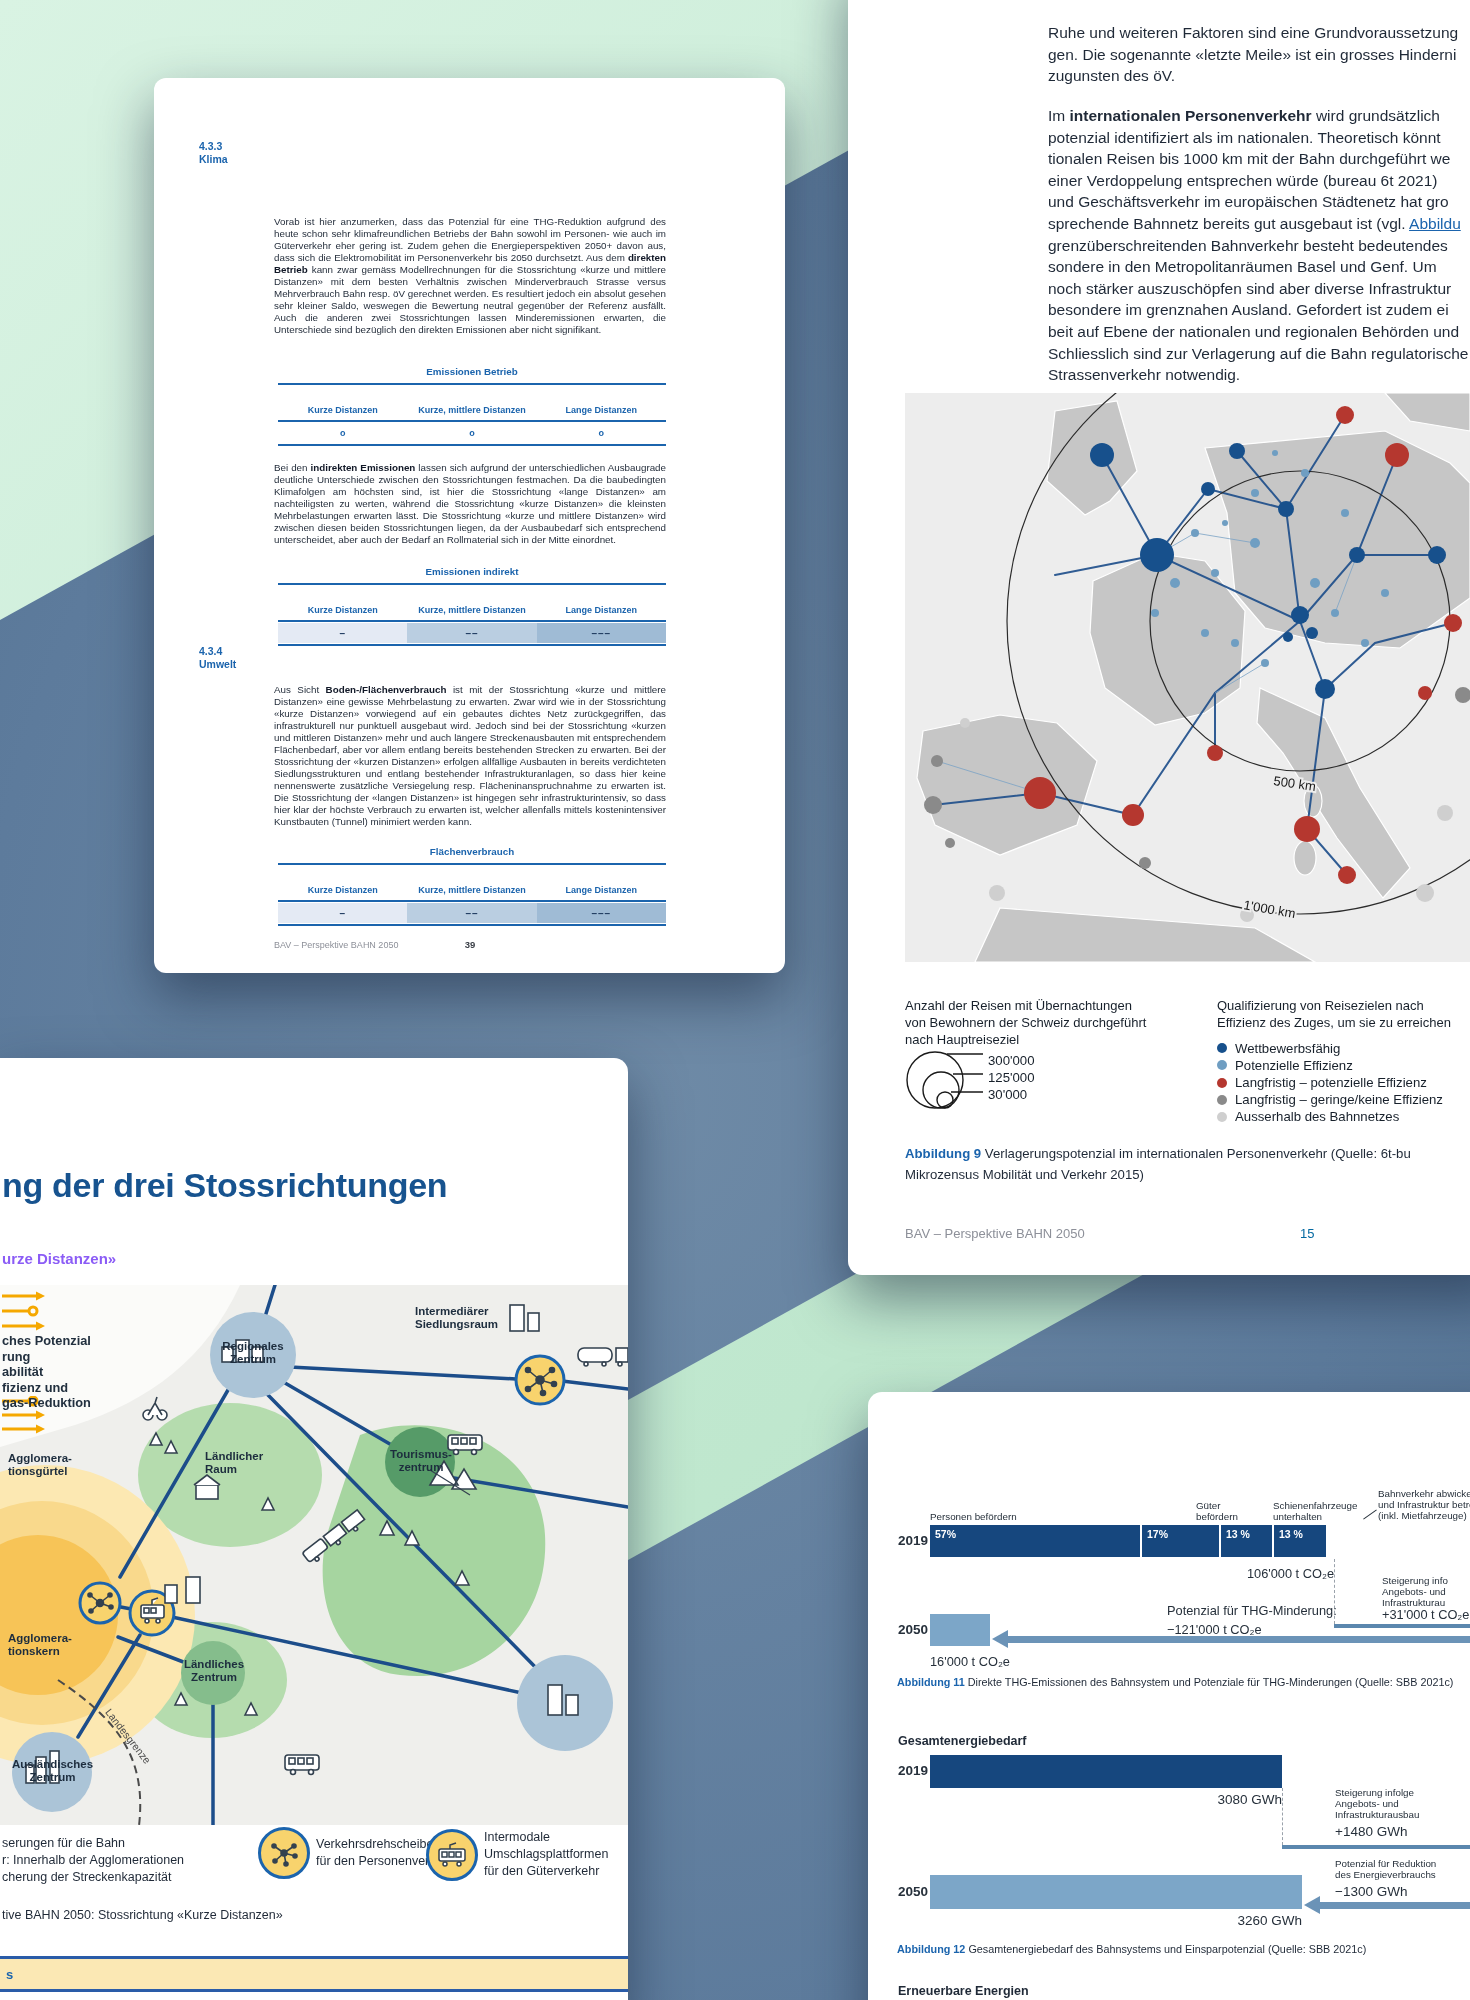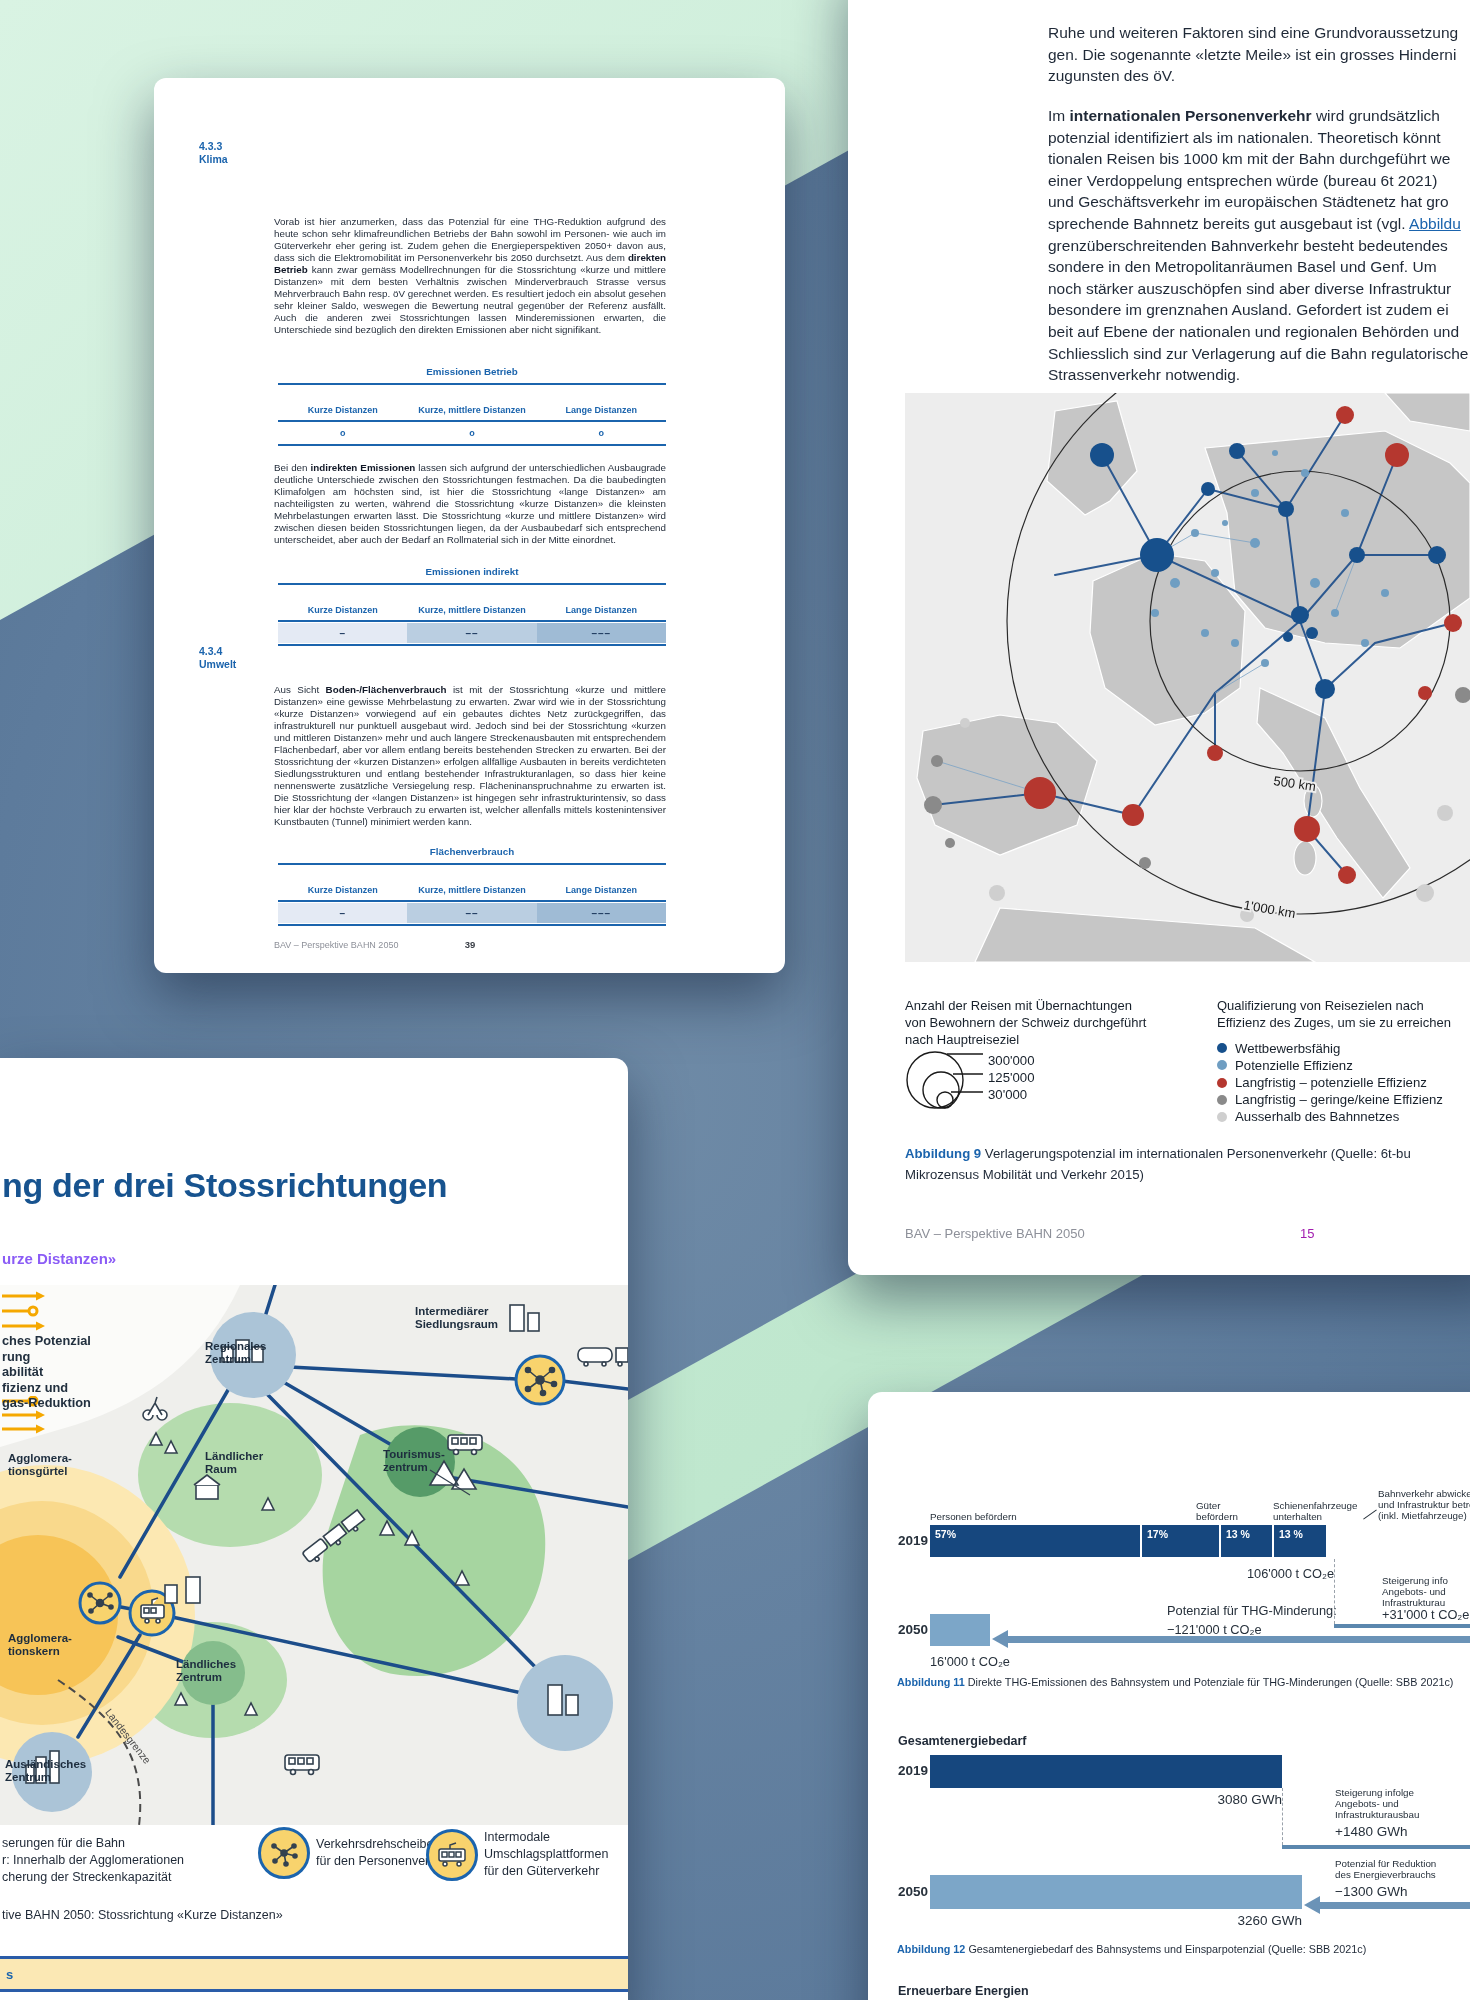--- a/index.html
+++ b/index.html
@@ -41,21 +41,21 @@
   .leg-item{display:flex;align-items:center;height:17.2px;white-space:nowrap;}
   .leg-dot{width:10px;height:10px;border-radius:50%;margin-right:8px;flex:none;}
   .leg-item span{font-size:13.2px;color:#17202b;}
   .fig-caption{font-size:13.2px;line-height:21px;color:#1f2937;white-space:nowrap;}
   .fig-caption b{color:#1b64ad;font-weight:bold;}
   .p2-footer{font-size:13px;color:#8d9099;white-space:nowrap;}
   
   .big-title{font-size:34px;font-weight:bold;color:#17538f;white-space:nowrap;letter-spacing:-.3px;}
   .sub-title{font-size:15px;font-weight:bold;color:#8b5cf6;white-space:nowrap;}
   .map3-label{font-size:11.5px;line-height:13px;font-weight:bold;color:#1d2d3e;white-space:nowrap;}
-  .map3-label.ctr{text-align:left;white-space:normal;}
+  .map3-label.ctr{text-align:center;white-space:normal;}
   .pot-line{font-size:12.8px;line-height:15.5px;font-weight:bold;color:#22303f;white-space:nowrap;}
   .leg3-text{font-size:12.5px;line-height:17px;color:#1f2937;white-space:nowrap;}
   .cap3{font-size:12.5px;color:#1f2937;white-space:nowrap;}
   .band{left:0;top:898px;width:628px;height:30px;background:#fbe8b4;
         border-top:3px solid #2a5ca8;border-bottom:3px solid #2a5ca8;
         display:flex;align-items:center;}
   .band span{color:#1b64ad;font-weight:bold;font-size:13px;margin-left:6px;}
   .icon-circle{border-radius:50%;background:#f8d36d;border:3px solid #1b64ad;
                display:flex;align-items:center;justify-content:center;flex:none;}
   
@@ -314,21 +314,21 @@
         <span class="leg-dot" style="background:#cfcfcf;"></span>
         <span>Ausserhalb des Bahnnetzes</span>
       </div>
   </div>
 
   <div class="abs fig-caption" style="left:57px;top:1183px;">
     <div><b>Abbildung 9</b><span> Verlagerungspotenzial im internationalen Personenverkehr (Quelle: 6t-bu</span></div>
     <div>Mikrozensus Mobilität und Verkehr 2015)</div>
   </div>
   <div class="abs p2-footer" style="left:57px;top:1266px;">BAV – Perspektive BAHN 2050</div>
-  <div class="abs p2-footer" style="left:452px;top:1266px;color:#a21caf;">15</div>
+  <div class="abs p2-footer" style="left:452px;top:1266px;color:#0369a1;">15</div>
 </div>
 
 <div class="page" id="page3">
   <div class="abs big-title" style="left:2px;top:108px;">ng der drei Stossrichtungen</div>
   <div class="abs sub-title" style="left:2px;top:192px;">urze Distanzen»</div>
 
   <svg class="abs" style="left:0;top:227px;" width="628" height="540" viewBox="0 0 628 540">
     <rect width="628" height="540" fill="#efefec"></rect>
     <path d="M0,0 H240 C205,75 150,115 75,140 L0,162 Z" fill="#fbfbf9"></path>
     <g>

